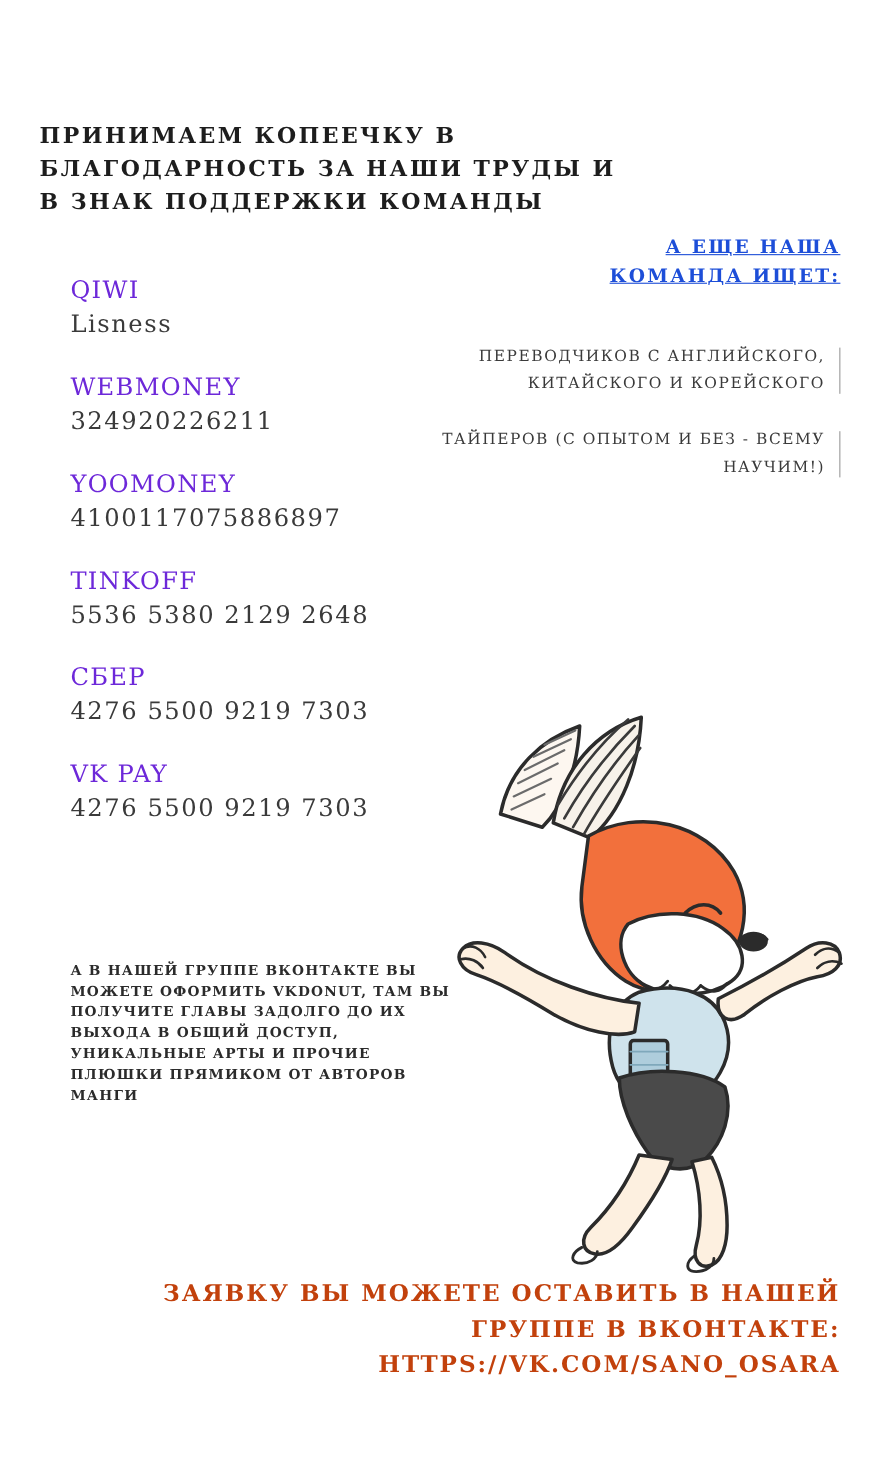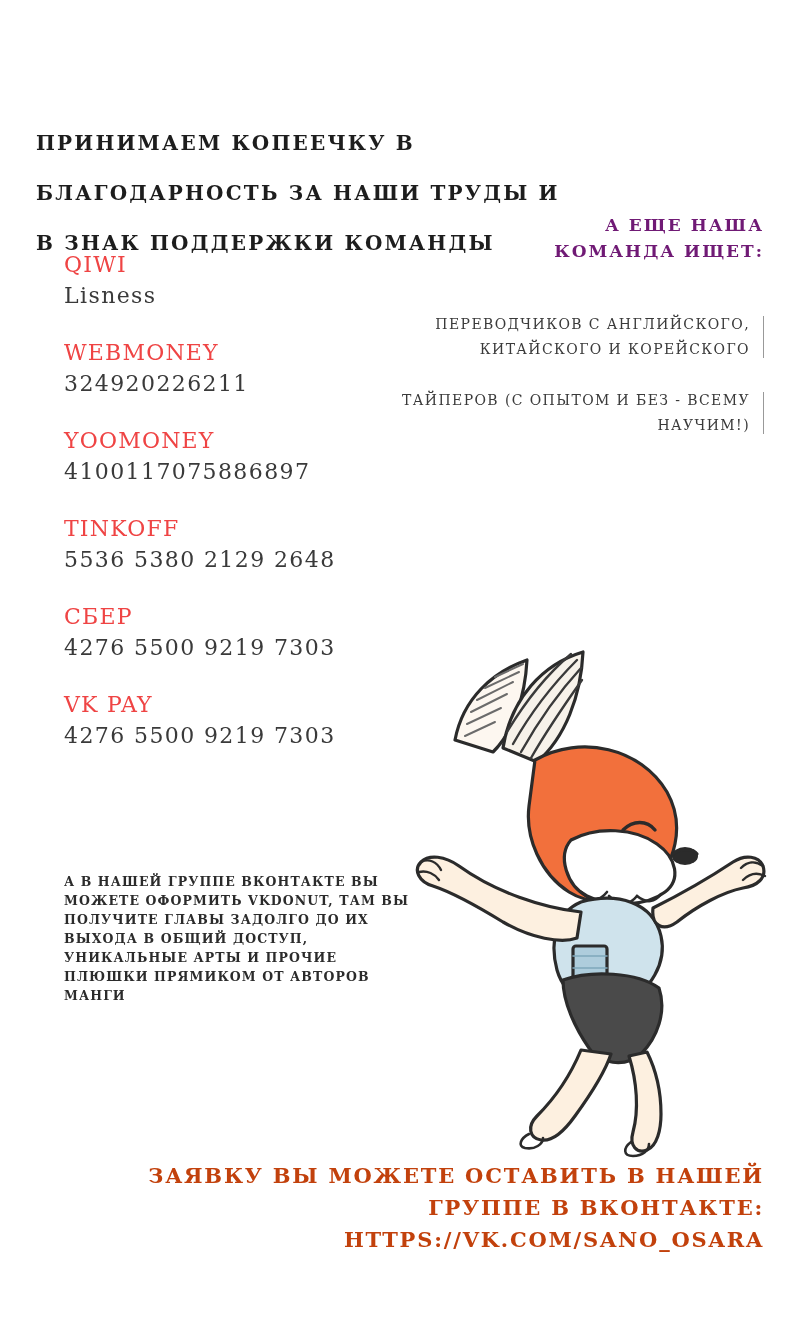--- a/index.html
+++ b/index.html
@@ -23,35 +23,35 @@
     top: 108px;
     width: 560px;
     font-family: "DejaVu Serif", serif;
     font-weight: bold;
     font-size: 20px;
     letter-spacing: 2.2px;
     line-height: 30px;
     color: #1d1d1d;
     text-transform: uppercase;
   }
-  .headline div { white-space: nowrap; margin-top: 20px; }
+  .headline div { white-space: nowrap; }
 
   
   .pay-list {
     position: absolute;
     left: 64px;
     top: 250px;
     width: 340px;
   }
   .pay-block { margin-bottom: 26px; }
   .pay-name {
     font-family: "DejaVu Serif", serif;
     font-size: 22px;
     letter-spacing: 1.2px;
-    color: #ef4444;
+    color: #6d28d9;
     text-transform: uppercase;
     line-height: 30px;
   }
   .pay-value {
     font-family: "DejaVu Serif", serif;
     font-size: 22px;
     letter-spacing: 1.4px;
     color: #3a3a3a;
     line-height: 32px;
   }
@@ -61,22 +61,23 @@
     position: absolute;
     right: 36px;
     top: 212px;
     width: 360px;
     text-align: right;
     font-family: "DejaVu Serif", serif;
     font-weight: bold;
     font-size: 17px;
     letter-spacing: 2px;
     line-height: 26px;
-    color: #701a75;
-    text-transform: uppercase;
+    color: #1d4ed8;
+    text-transform: uppercase;
+    text-decoration: underline;
   }
   .vac-list {
     position: absolute;
     right: 36px;
     top: 312px;
     width: 380px;
     text-align: right;
   }
   .vac-item {
     position: relative;

